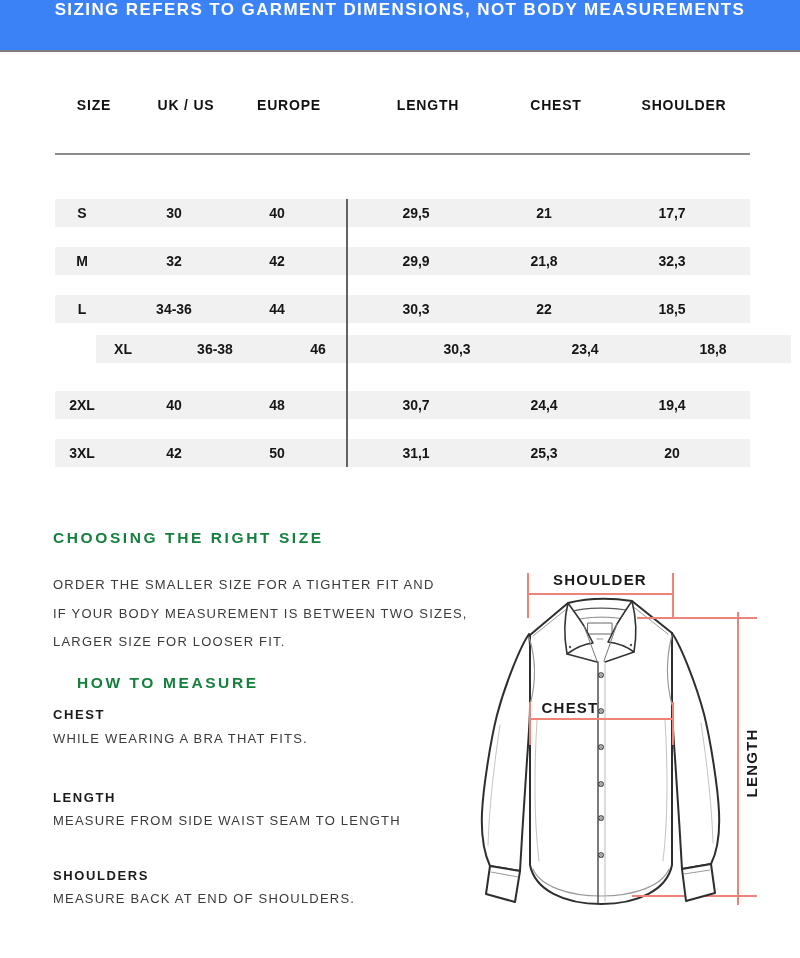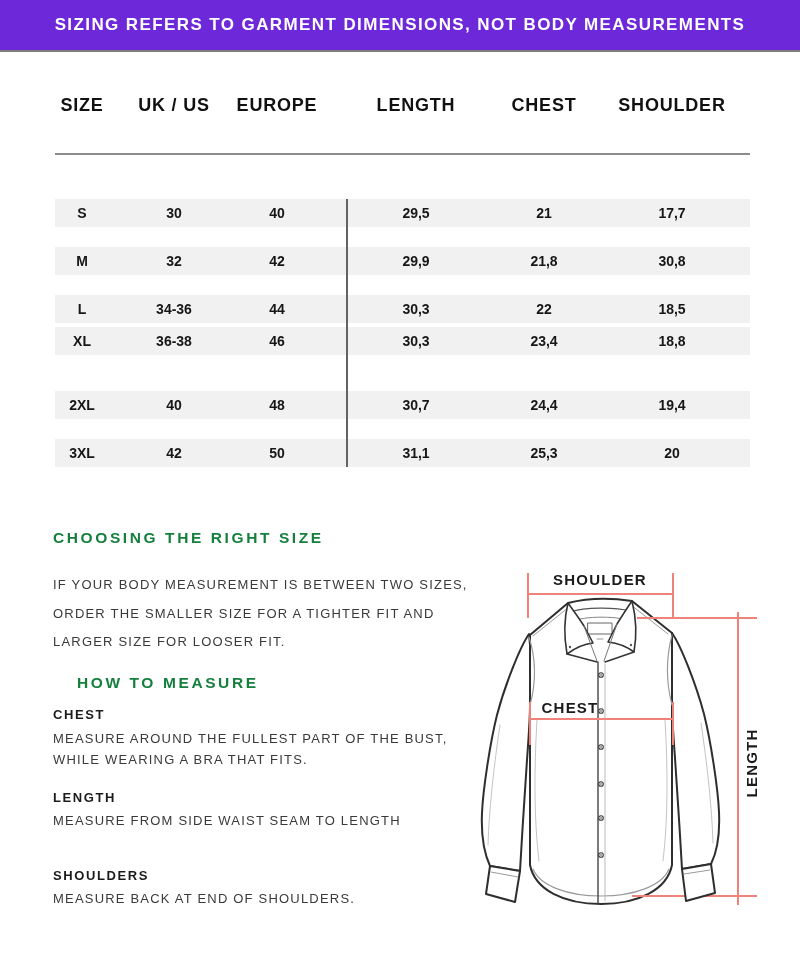--- a/index.html
+++ b/index.html
@@ -3,35 +3,35 @@
 <meta charset="utf-8">
 <style>
   * { margin:0; padding:0; box-sizing:border-box; }
   html,body { background:#ffffff; }
   body { font-family:"Liberation Sans", sans-serif; }
   .page { position:relative; width:800px; height:958px; background:#ffffff; overflow:hidden; }
 
   
   .banner {
     position:absolute; top:0; left:0; width:800px; height:52px;
-    background:#6d28d9; border-bottom:2px solid #7d7d7d;
-    display:flex; align-items:center; justify-content:center;
+    background:#3b82f6; border-bottom:2px solid #7d7d7d;
+    display:flex; align-items:flex-start; justify-content:center;
     color:#ffffff; font-size:17px; font-weight:bold; letter-spacing:1.4px;
     white-space:nowrap;
   }
 
   
-  .thead { position:absolute; top:95px; left:55px; width:695px; height:20px;
-    font-size:18px; font-weight:bold; letter-spacing:0.8px; color:#111111; line-height:20px; }
+  .thead { position:absolute; top:95px; left:67px; width:695px; height:20px;
+    font-size:14px; font-weight:bold; letter-spacing:0.8px; color:#111111; line-height:20px; }
   .thead span, .t-row span { position:absolute; transform:translateX(-50%); white-space:nowrap; }
   .c0{left:27px;} .c1{left:119px;} .c2{left:222px;} .c3{left:361px;} .c4{left:489px;} .c5{left:617px;}
   .rule { position:absolute; top:153px; left:55px; width:695px; height:2px; background:#8c8c8c; }
   .t-row { position:absolute; left:55px; width:695px; height:28px; background:#f1f1f1;
     font-size:14px; font-weight:bold; color:#161616; line-height:28px; }
-  .r0{top:199px;} .r1{top:247px;} .r2{top:295px;} .r3{top:327px;} .r4{top:391px;} .r5{top:439px;}
+  .r0{top:199px;} .r1{top:247px;} .r2{top:295px;} .r3{top:335px;margin-left:41px;} .r4{top:391px;} .r5{top:439px;}
   .v-divider { position:absolute; left:346px; top:199px; width:2px; height:268px; background:#636363; }
 
   
   .sec-title { position:absolute; left:53px; font-size:15.5px; font-weight:bold;
     letter-spacing:2.6px; color:#15803d; white-space:nowrap; }
   .sub-title { position:absolute; left:53px; font-size:13px; font-weight:bold;
     letter-spacing:1.6px; color:#1b1b1b; white-space:nowrap; }
   .para { position:absolute; left:53px; font-size:13px; letter-spacing:1.2px;
     color:#3a3a3a; white-space:nowrap; }
   .para.lh-big div { line-height:28.5px; }
@@ -70,21 +70,21 @@
     <span class="c3">29,5</span>
     <span class="c4">21</span>
     <span class="c5">17,7</span>
   </div>
   <div class="t-row r1">
     <span class="c0">M</span>
     <span class="c1">32</span>
     <span class="c2">42</span>
     <span class="c3">29,9</span>
     <span class="c4">21,8</span>
-    <span class="c5">30,8</span>
+    <span class="c5">32,3</span>
   </div>
   <div class="t-row r2">
     <span class="c0">L</span>
     <span class="c1">34-36</span>
     <span class="c2">44</span>
     <span class="c3">30,3</span>
     <span class="c4">22</span>
     <span class="c5">18,5</span>
   </div>
   <div class="t-row r3">
@@ -109,30 +109,29 @@
     <span class="c2">50</span>
     <span class="c3">31,1</span>
     <span class="c4">25,3</span>
     <span class="c5">20</span>
   </div>
 
   <div class="v-divider"></div>
 
   <div class="sec-title" style="top:529px;">CHOOSING THE RIGHT SIZE</div>
   <div class="para lh-big" style="top:571px;">
+    <div>ORDER THE SMALLER SIZE FOR A TIGHTER FIT AND</div>
     <div>IF YOUR BODY MEASUREMENT IS BETWEEN TWO SIZES,</div>
-    <div>ORDER THE SMALLER SIZE FOR A TIGHTER FIT AND</div>
     <div>LARGER SIZE FOR LOOSER FIT.</div>
   </div>
 
   <div class="sec-title" style="top:674px;margin-left:24px;">HOW TO MEASURE</div>
 
   <div class="sub-title" style="top:707px;">CHEST</div>
   <div class="para lh-small" style="top:729px;">
-    <div>MEASURE AROUND THE FULLEST PART OF THE BUST,</div>
     <div>WHILE WEARING A BRA THAT FITS.</div>
   </div>
 
   <div class="sub-title" style="top:790px;">LENGTH</div>
   <div class="para lh-small" style="top:811px;">
     <div>MEASURE FROM SIDE WAIST SEAM TO LENGTH</div>
   </div>
 
   <div class="sub-title" style="top:868px;">SHOULDERS</div>
   <div class="para lh-small" style="top:889px;">

